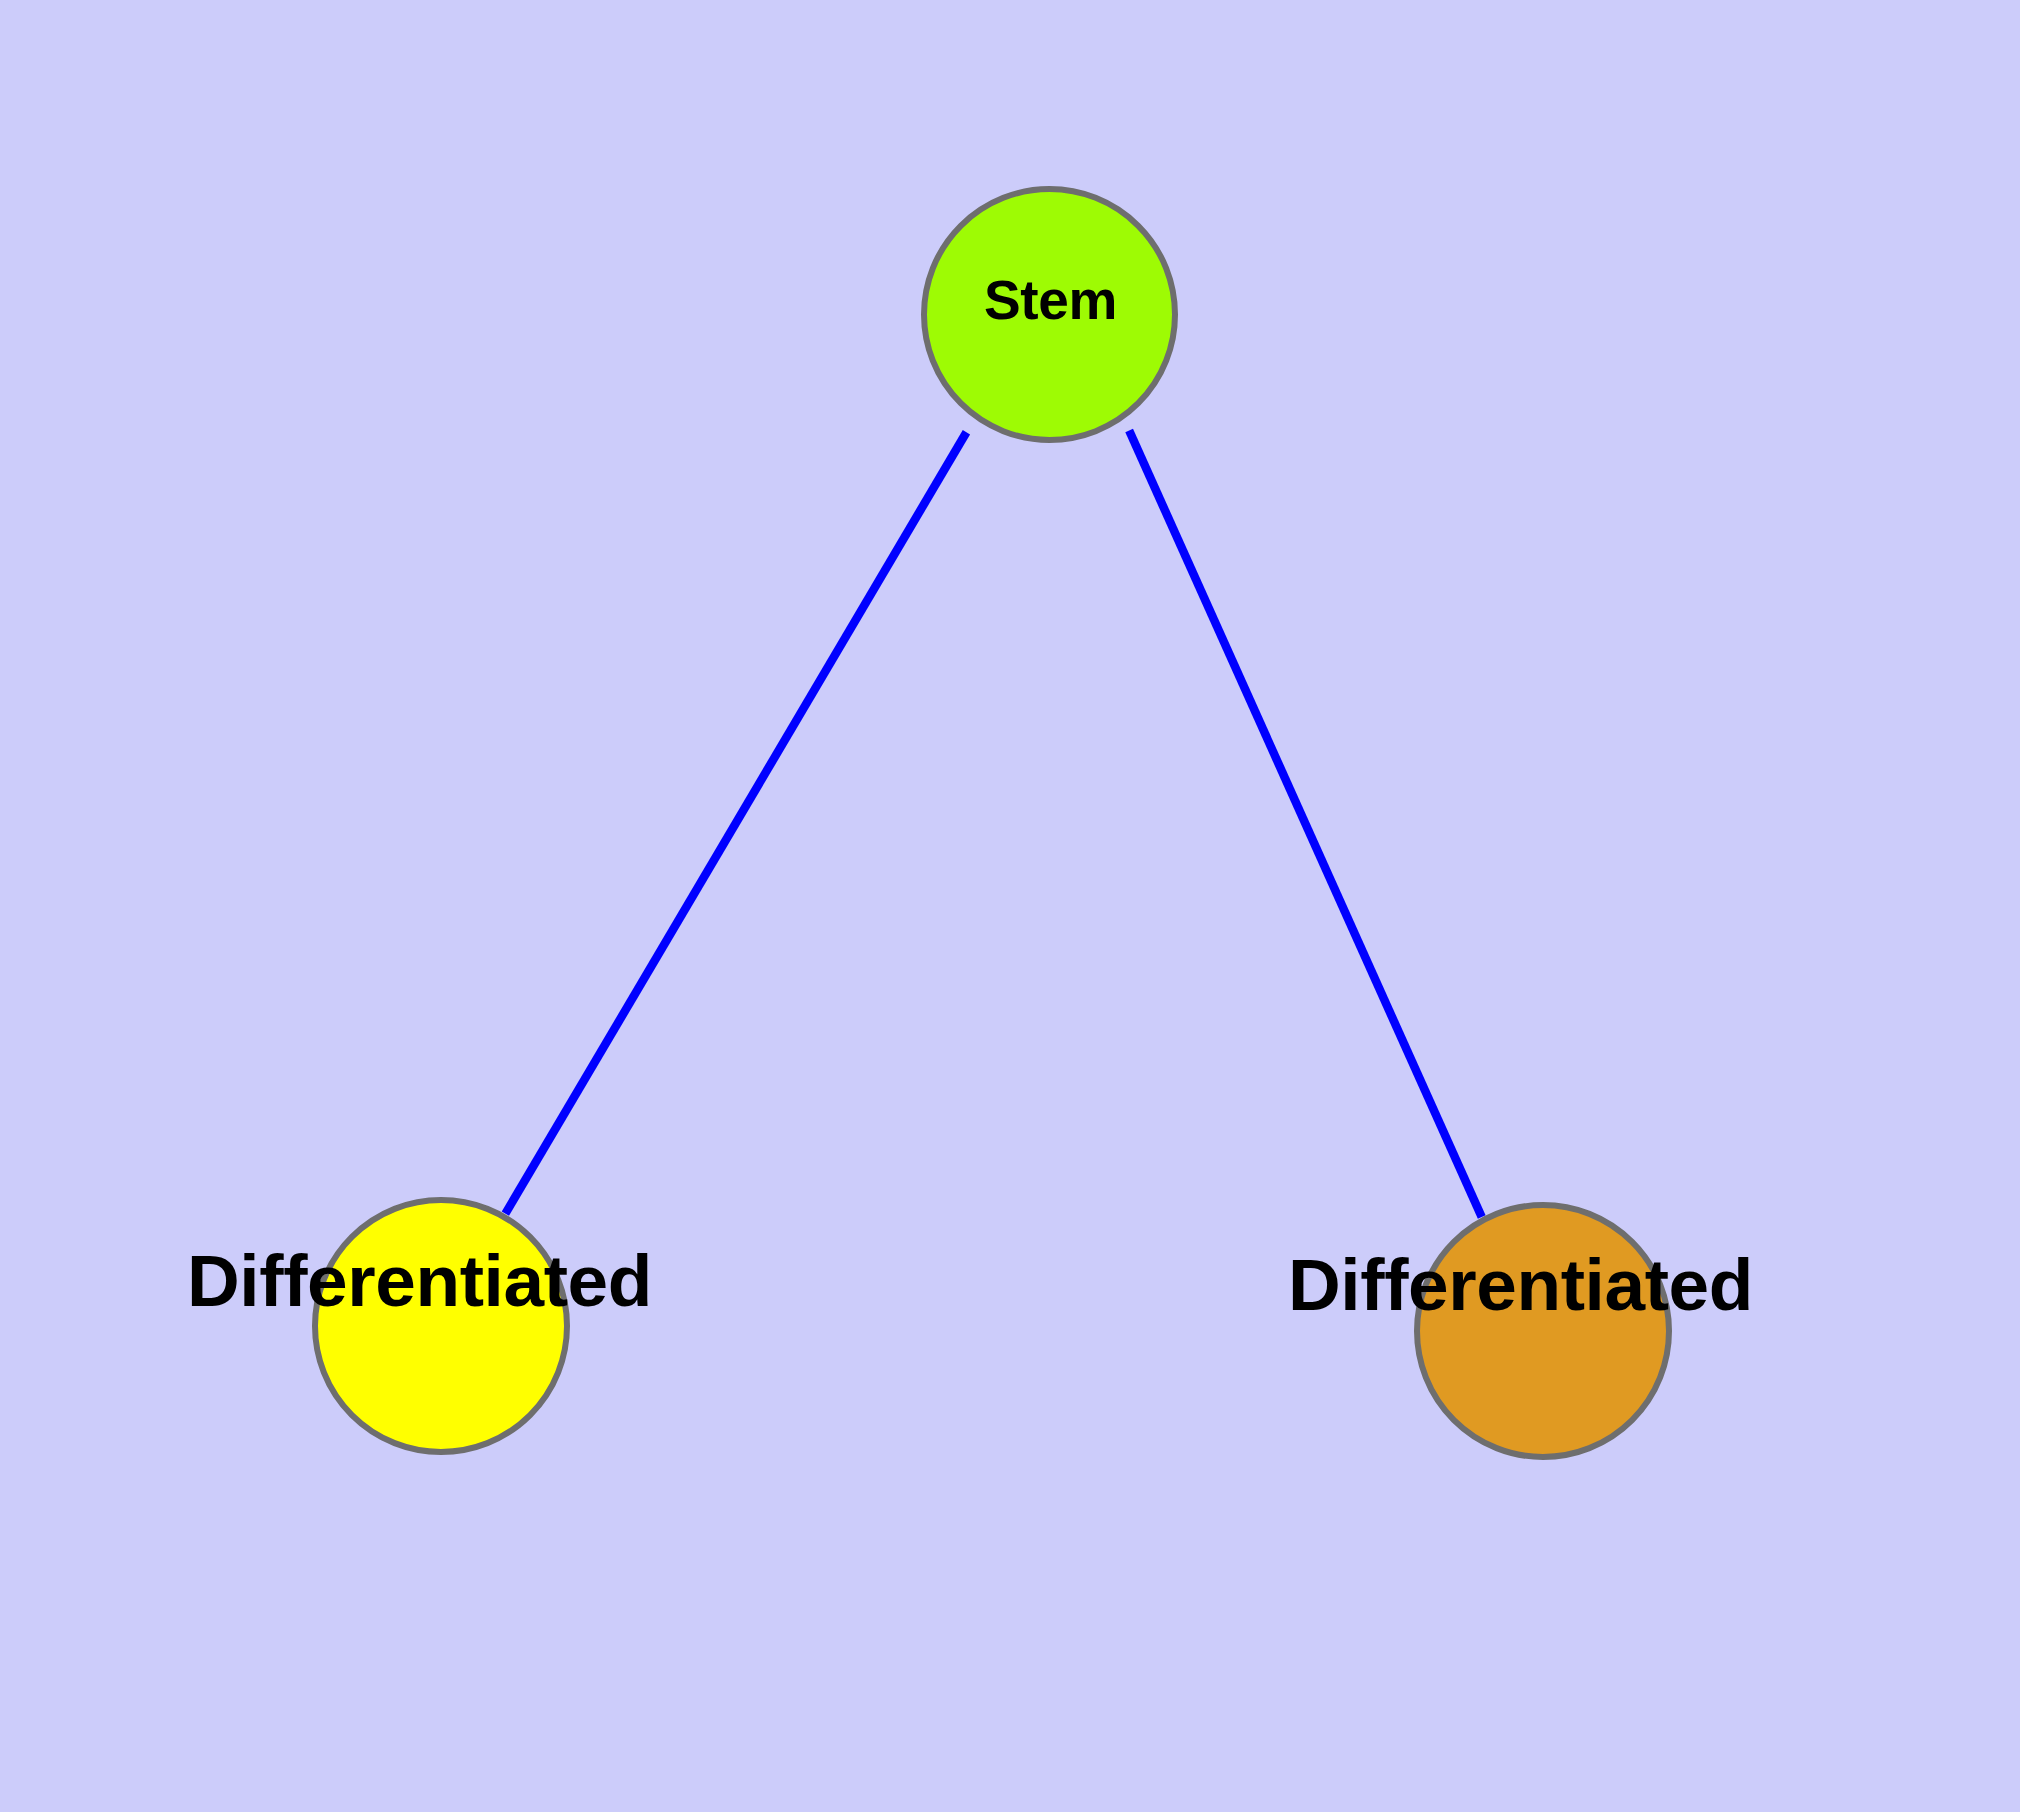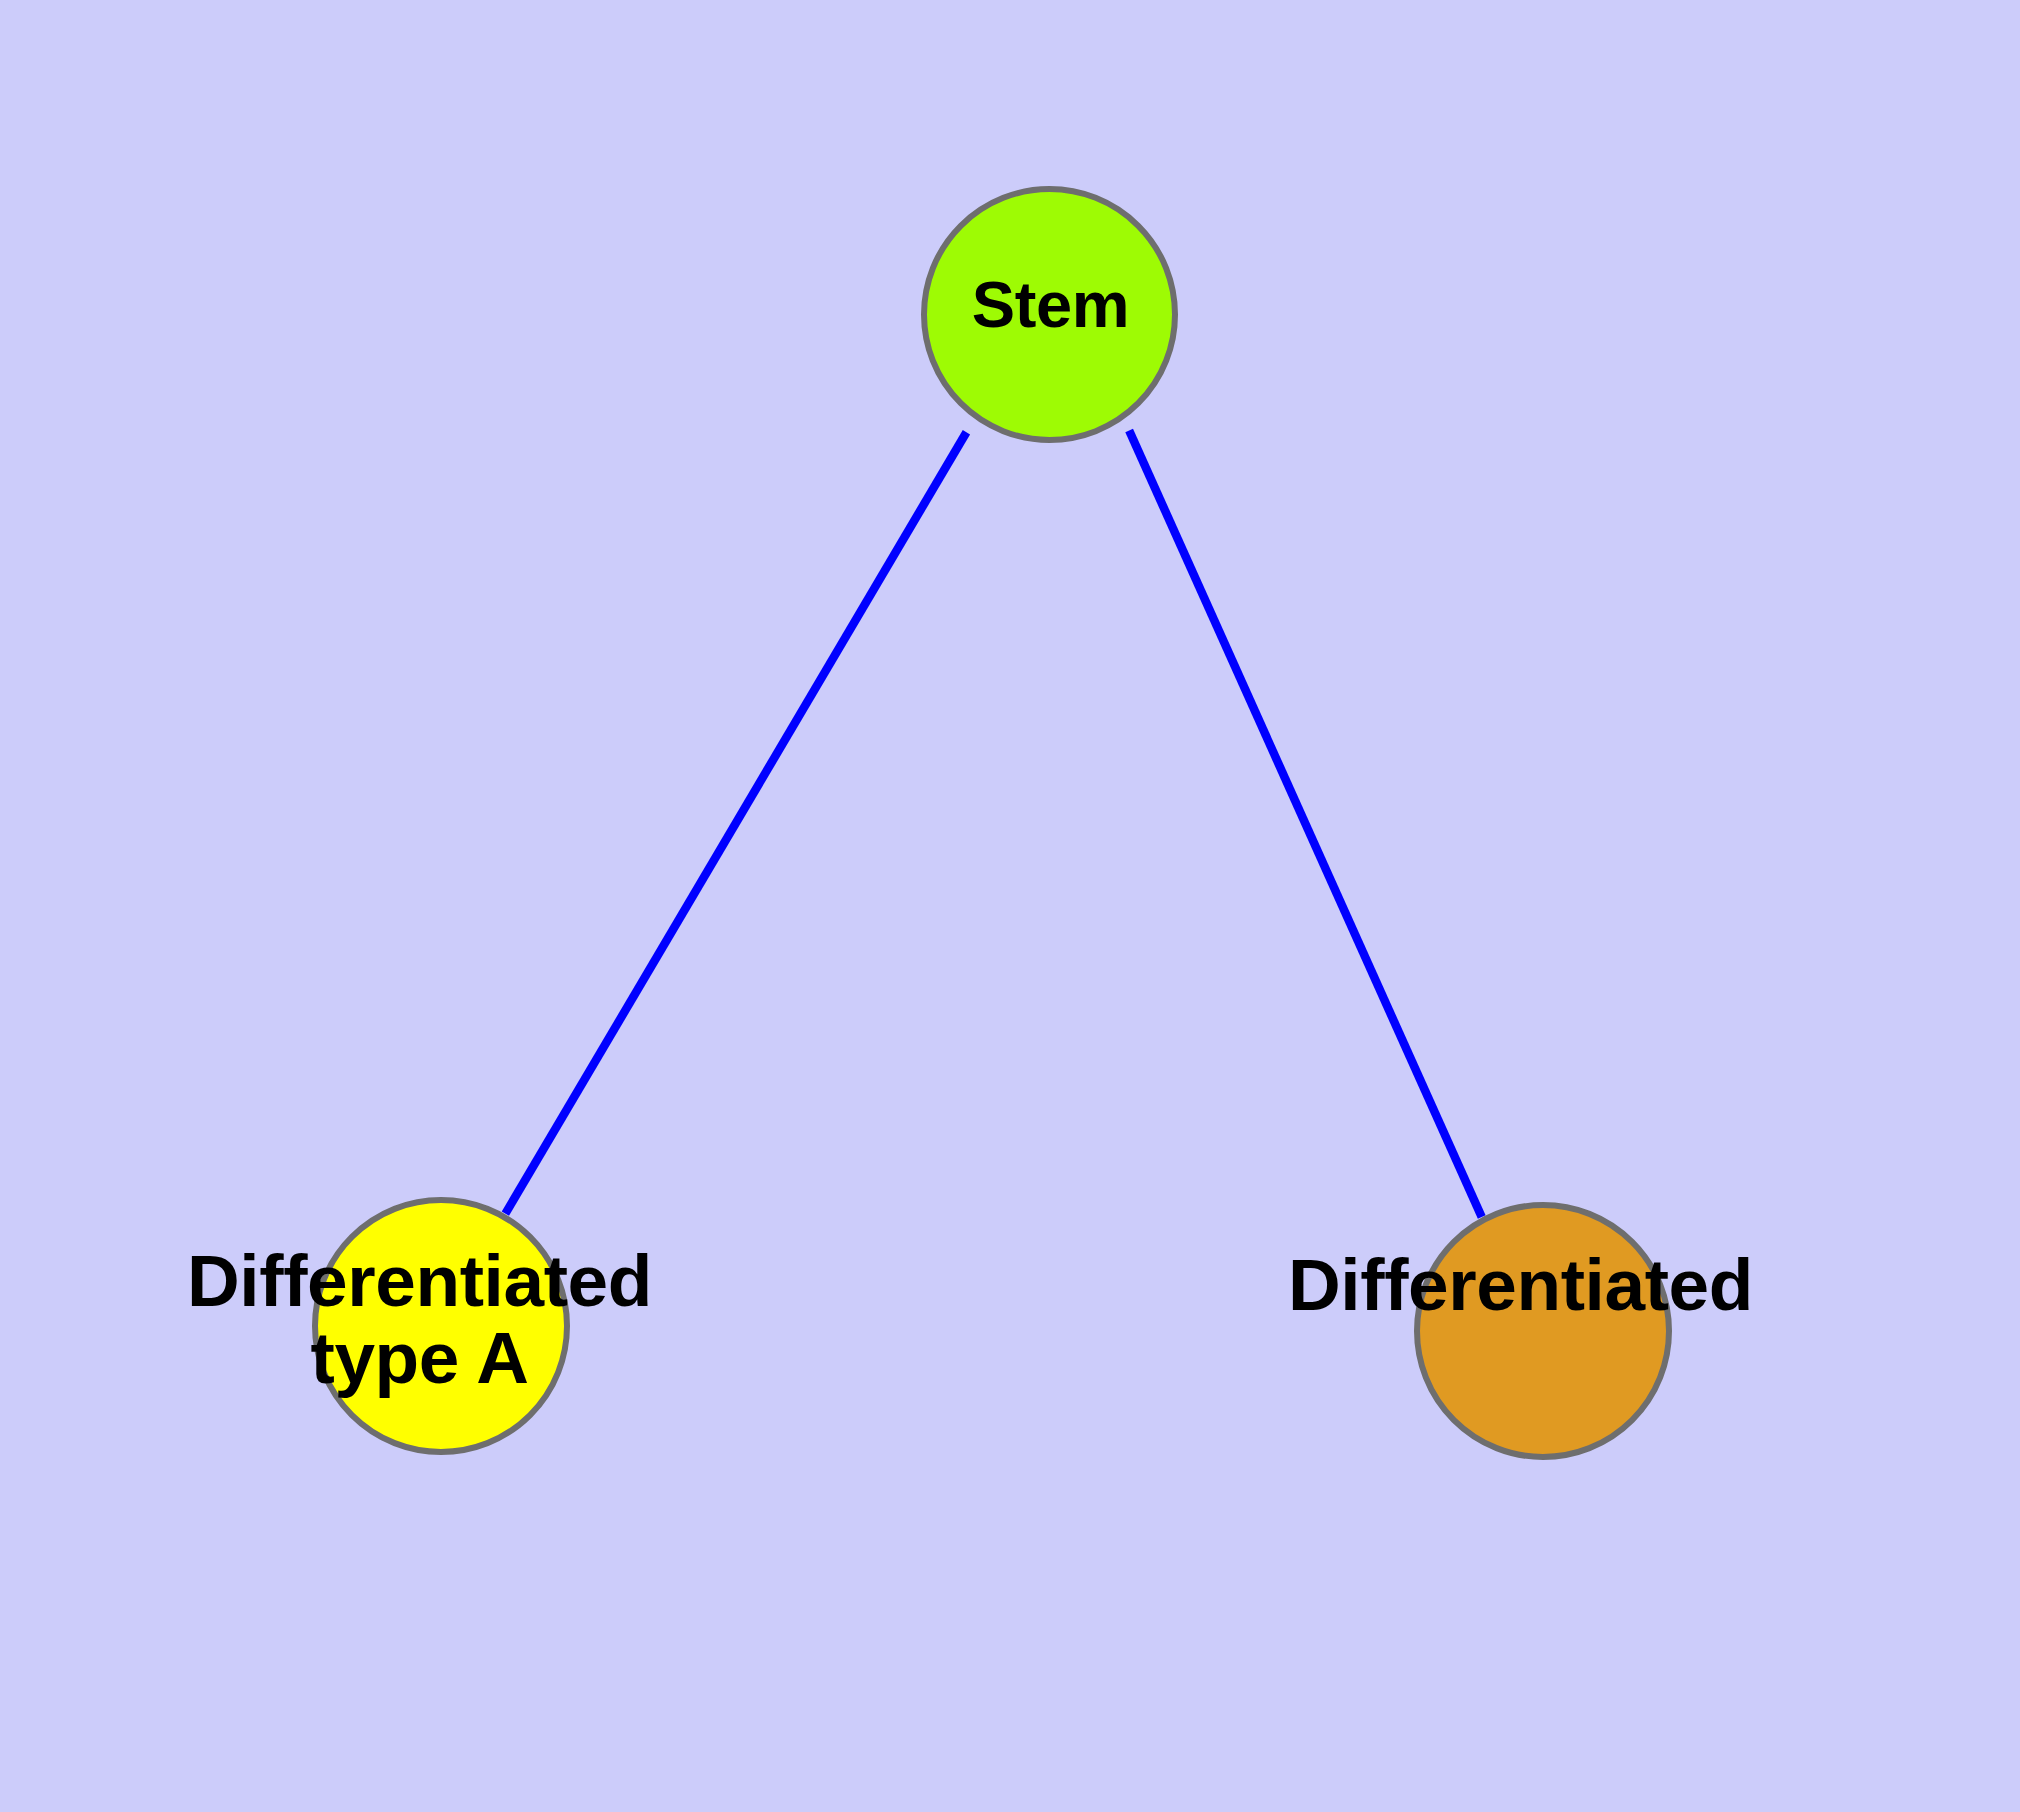--- a/index.html
+++ b/index.html
@@ -67,21 +67,21 @@
     top: 1202px;
     width: 258px;
     height: 258px;
     background: #e09a22;
     border: 6px solid #6e6e6e;
   }
   #label-stem {
     left: 881px;
     top: 271px;
     width: 339px;
-    font-size: 65px;
+    font-size: 55px;
   }
   #label-diffa {
     left: 165px;
     top: 1242px;
     width: 509px;
     font-size: 73px;
   }
   #label-diffb {
     left: 1266px;
     top: 1246px;
@@ -100,19 +100,19 @@
   </svg>
 
   <div class="node-layer">
 
     <div class="node" id="node-stem"></div>
     <div class="node" id="node-diffa"></div>
     <div class="node" id="node-diffb"></div>
 
     <div class="node-label" id="label-stem">Stem</div>
 
-    <div class="node-label" id="label-diffa"><span>Differentiated</span><br><span>type A</span></div>
+    <div class="node-label" id="label-diffa"><span>Differentiated</span><br></div>
 
     <div class="node-label" id="label-diffb"><span>Differentiated</span><br></div>
 
   </div>
 </div>
 
 
 </body></html>

